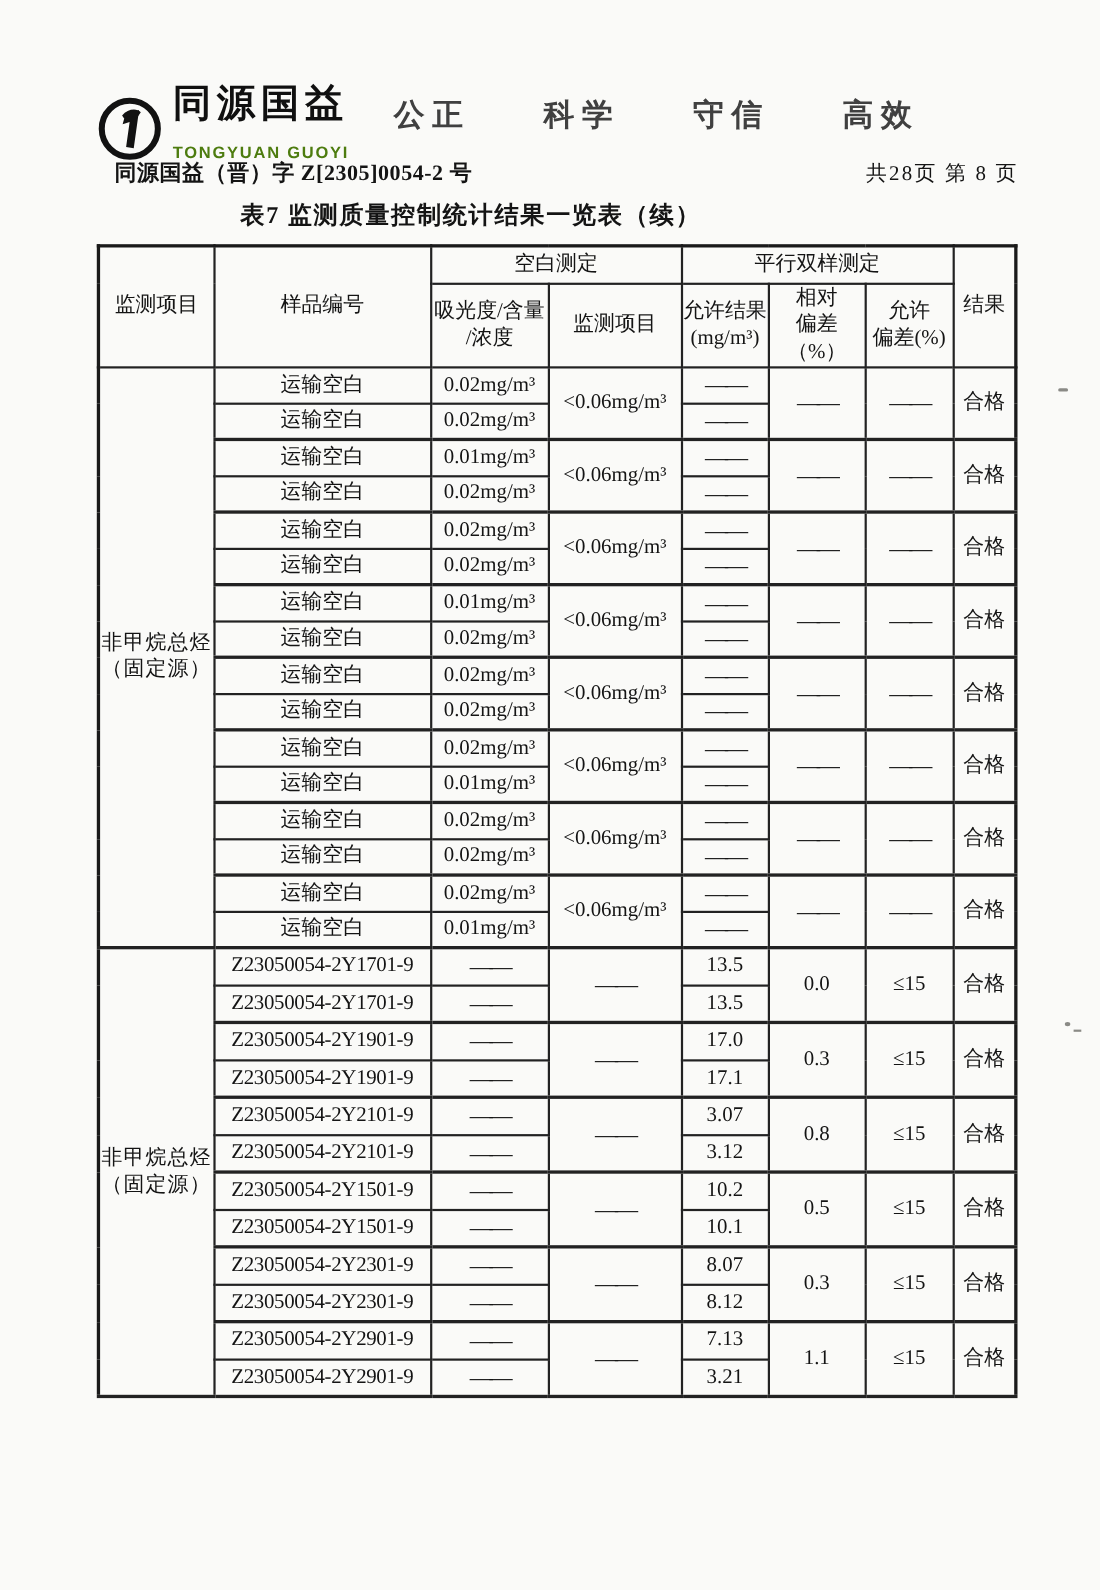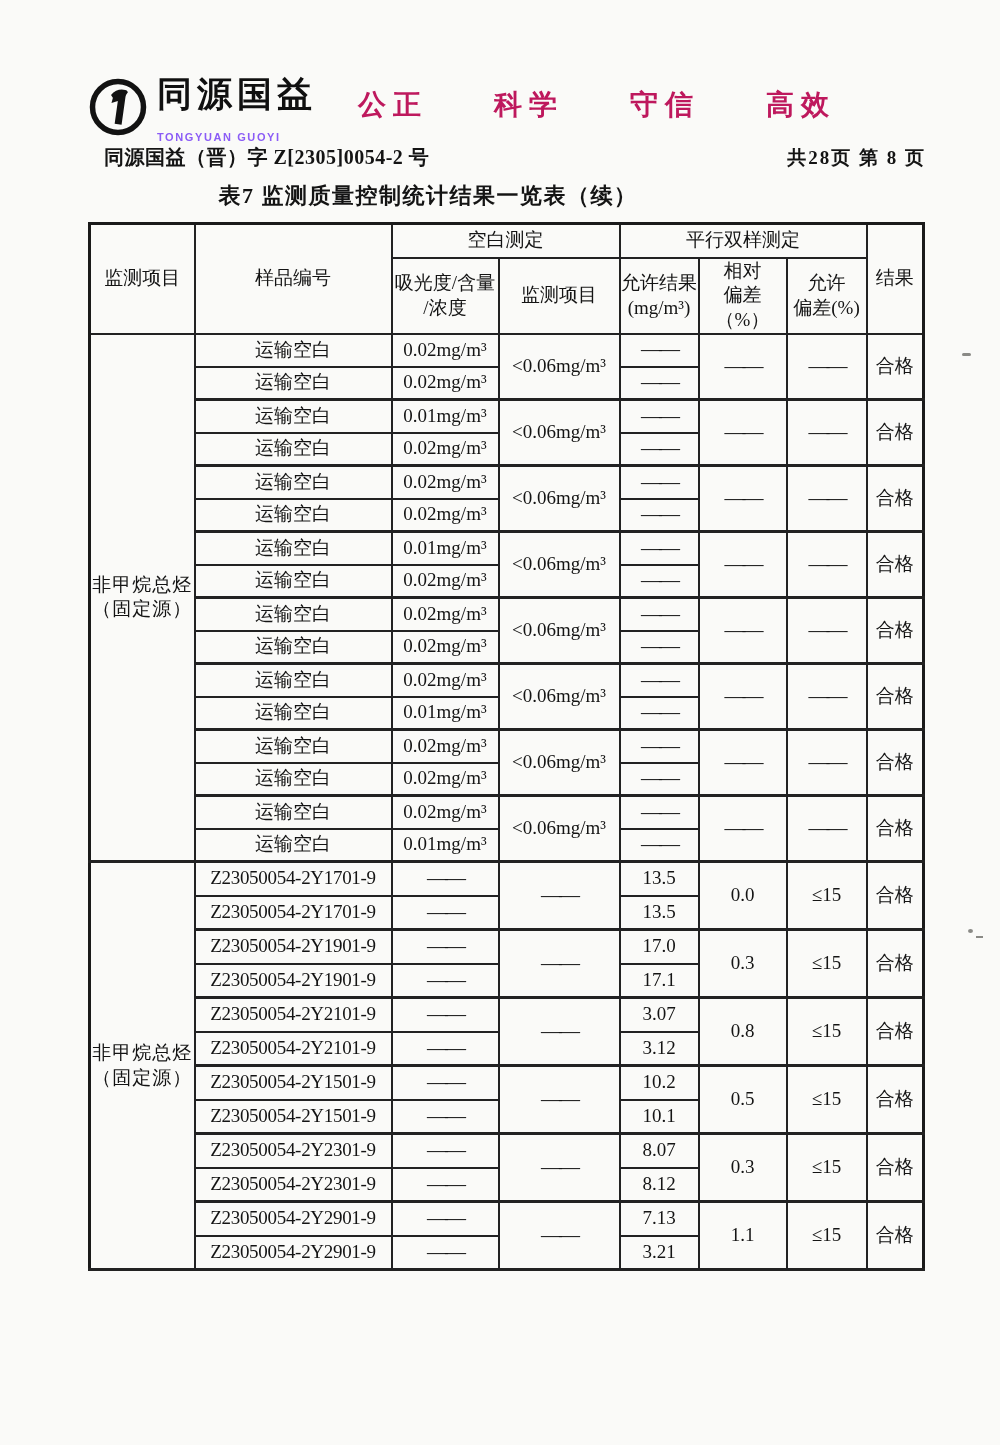--- a/index.html
+++ b/index.html
@@ -8,45 +8,45 @@
     position:relative;
     width:1000px; height:1445px;
     margin:0 auto;
     background:#fafaf8;
     font-family:"Liberation Serif","DejaVu Serif",serif;
     color:#141414;
     overflow:hidden;
   }
 
   
-  .logo-block { position:absolute; left:88px; top:76px; display:flex; align-items:flex-start; }
+  .logo-block { position:absolute; left:88px; top:76px; display:flex; align-items:flex-end; }
   .logo-mark { width:60px; height:62px; }
   .logo-text { margin-left:9px; }
   .logo-zh {
     font-family:"Liberation Sans","DejaVu Sans",sans-serif;
     font-weight:bold; font-size:35px; line-height:1.0;
     letter-spacing:5px; color:#101010;
   }
   .logo-en {
     font-family:"Liberation Sans","DejaVu Sans",sans-serif;
-    font-weight:bold; font-size:11px; letter-spacing:1.6px;
-    margin-top:20px; color:#8b5cf6;
+    font-weight:bold; font-size:15px; letter-spacing:1.6px;
+    margin-top:20px; color:#4d7c0f;
   }
   .slogan {
     position:absolute; left:358px; top:86px;
     display:flex; gap:66px;
     font-weight:bold; font-size:28px; letter-spacing:7px;
-    color:#be185d;
+    color:#404040;
   }
   .doc-row {
     position:absolute; left:104px; top:144px; width:822px;
     display:flex; justify-content:space-between; align-items:baseline;text-align:center;
   }
   .doc-number { font-weight:bold; font-size:20px; letter-spacing:0.5px; }
-  .page-info  { font-weight:bold; font-size:19px; letter-spacing:2px; }
+  .page-info  { font-weight:normal; font-size:19px; letter-spacing:2px; }
   .table-title {
     position:absolute; left:0; top:181px; width:856px; margin:0;
     text-align:center; font-weight:bold; font-size:22px; letter-spacing:1.5px;
   }
 
   
   table.qc {
     position:absolute; left:88px; top:222px;
     width:834px;
     border-collapse:collapse; table-layout:fixed;

